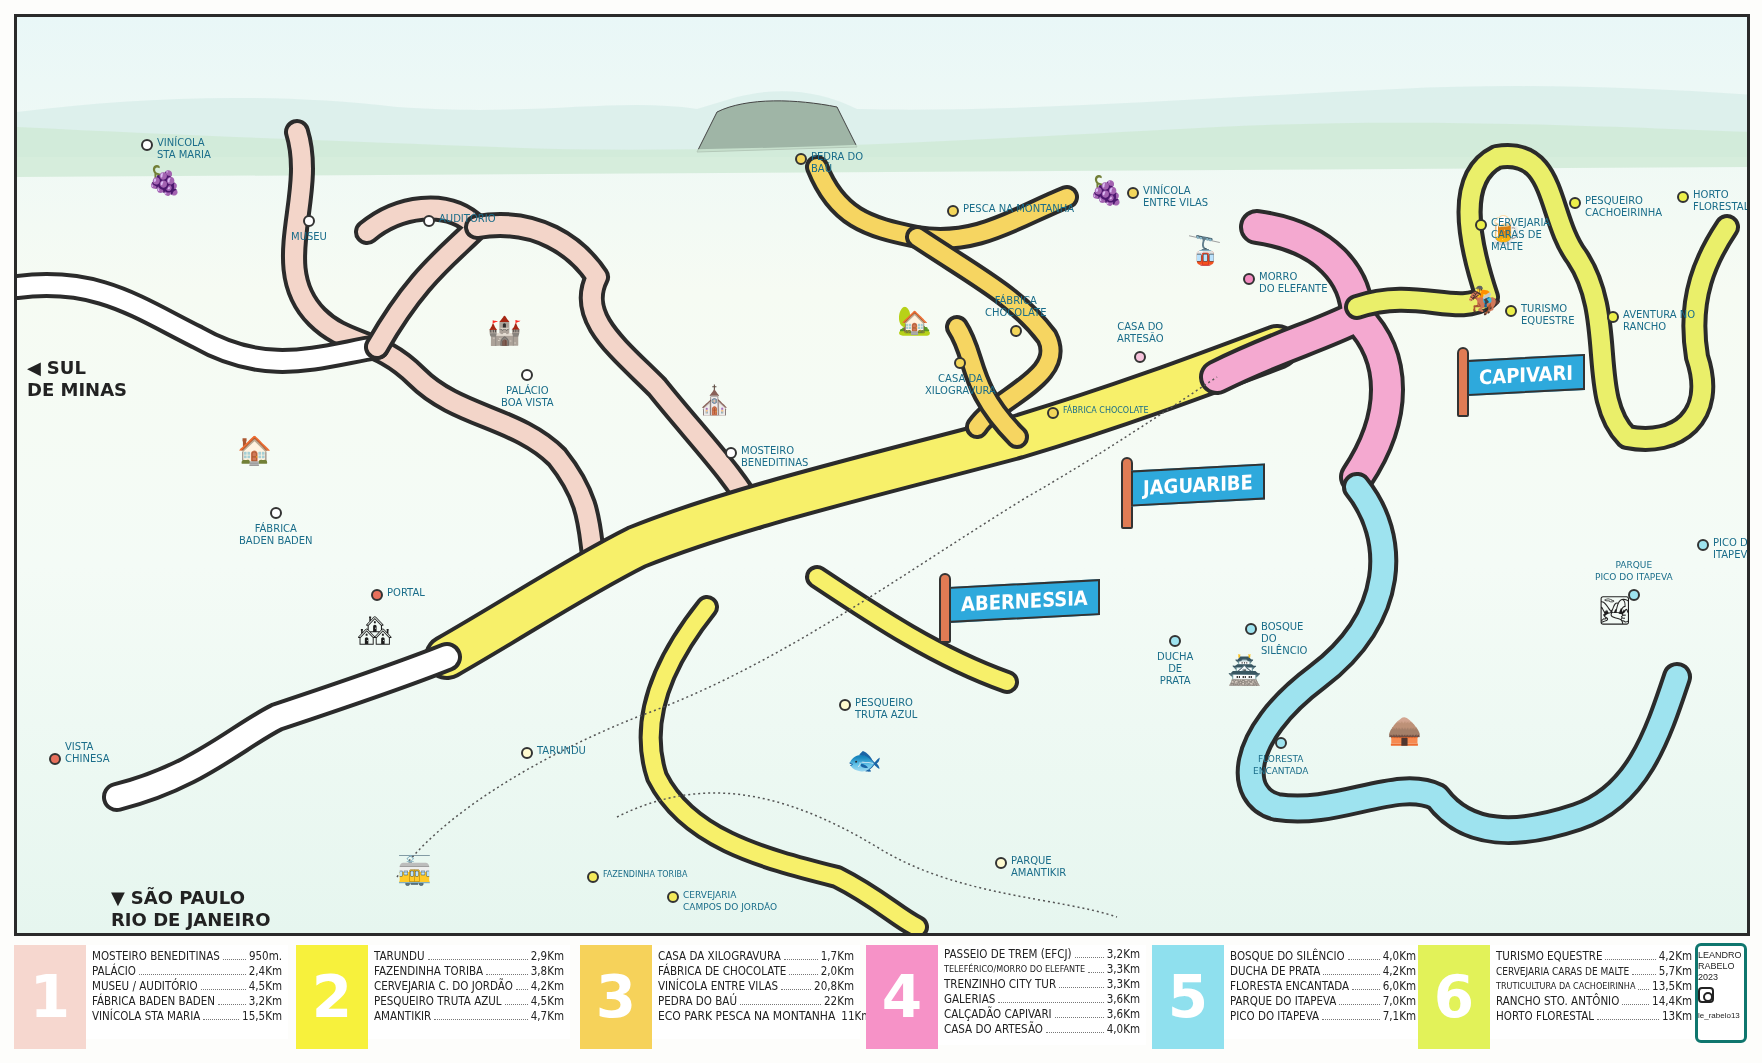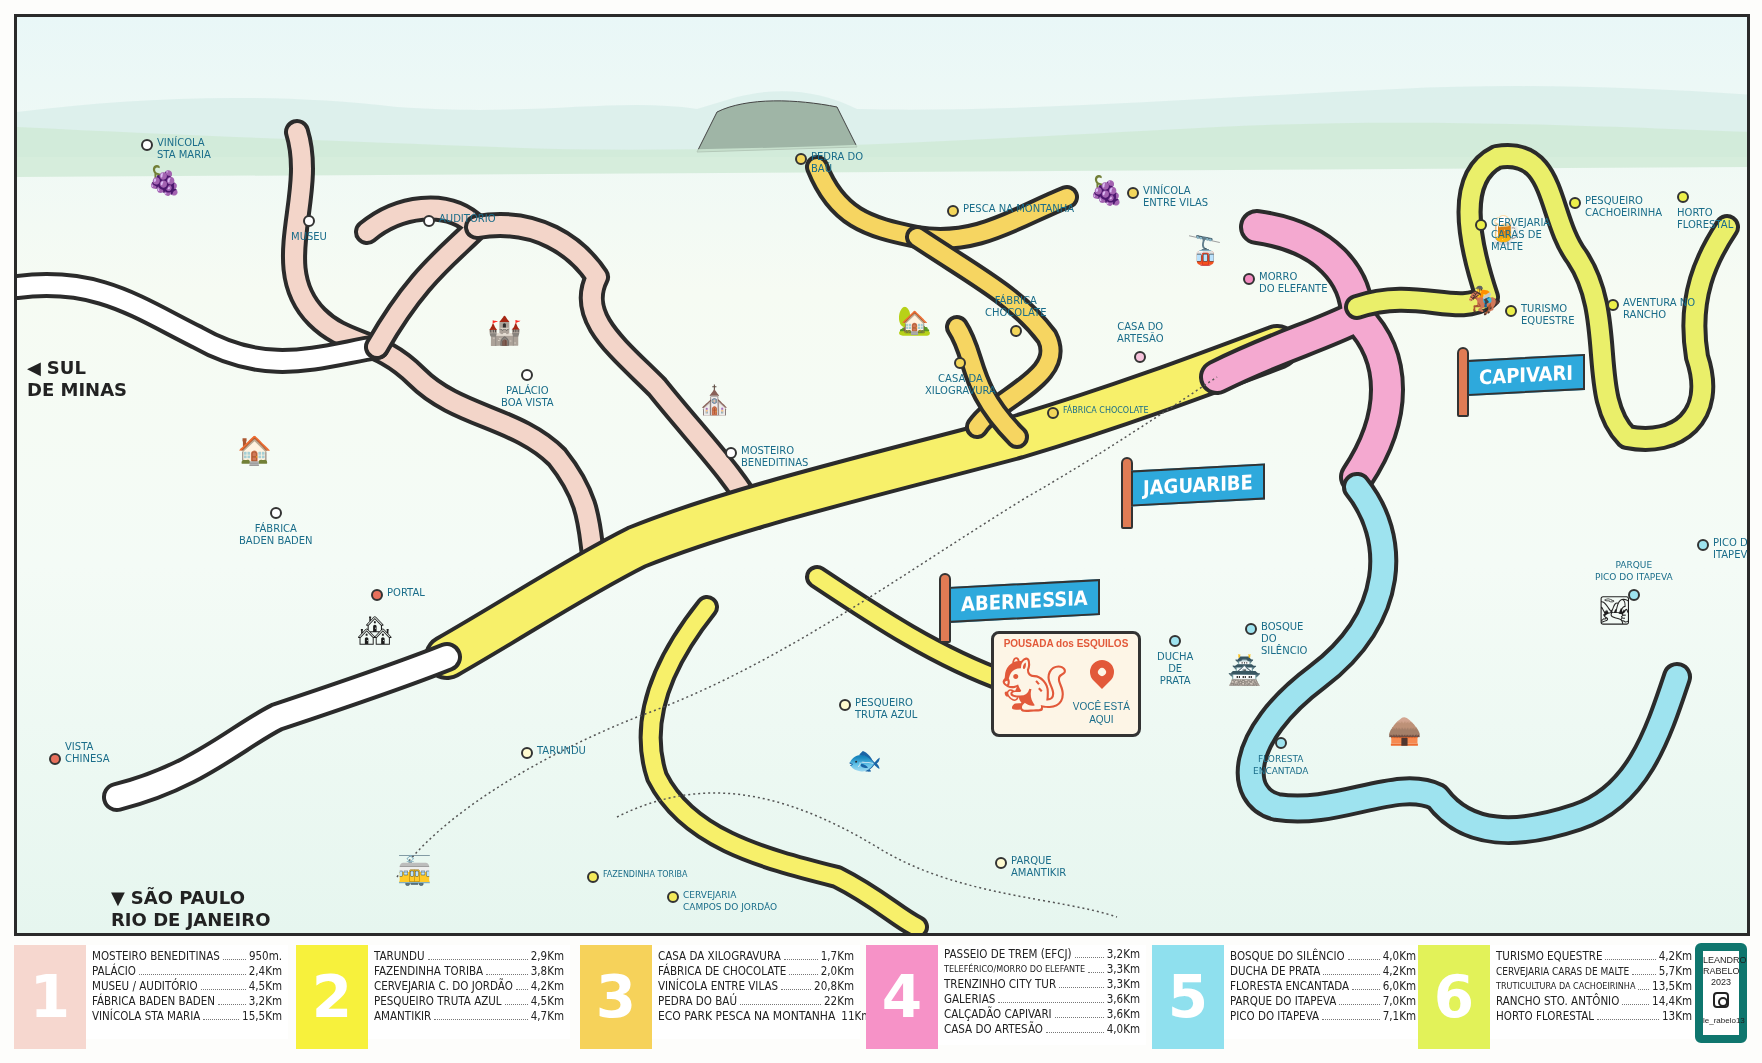--- a/index.html
+++ b/index.html
@@ -42,21 +42,21 @@
 
   #legend { position: absolute; left: 14px; top: 945px; width: 1736px; height: 110px; }
   .lg { position: absolute; top: 0; height: 104px; }
   .lg .num { position: absolute; left: 0; top: 0; width: 60px; height: 104px; font-family: "DejaVu Sans", sans-serif; font-weight: bold; font-size: 58px; color: #fff; text-align: center; line-height: 104px; }
   .lg .list { position: absolute; left: 72px; top: 0; right: 0; height: 94px; background: #fff; padding: 4px 6px; }
   .lg .row { display: flex; font-family: "DejaVu Sans Condensed", "DejaVu Sans", sans-serif; font-size: 11.5px; line-height: 15px; color: #222; text-transform: uppercase; white-space: nowrap; }
   .lg .row .n { flex: 0 0 auto; }
   .lg .row .dots { flex: 1 1 auto; border-bottom: 1px dotted #777; margin: 0 3px 4px; }
   .lg .row .d { flex: 0 0 auto; text-transform: none; }
 
-  .credit { position: absolute; left: 1695px; top: 943px; width: 52px; height: 100px; border: 8px solid #0f766e; border-radius: 6px; background: #fff; text-align: center; font-size: 9px; line-height: 11px; padding-top: 4px; }
+  .credit { position: absolute; left: 1695px; top: 943px; width: 52px; height: 100px; border: 3px solid #0f766e; border-radius: 6px; background: #fff; text-align: left; font-size: 9px; line-height: 11px; padding-top: 4px; }
   .credit .ig { display: inline-block; width: 16px; height: 16px; border: 2px solid #222; border-radius: 4px; margin: 4px 0; position: relative; }
   .credit .ig::after { content: ""; position: absolute; left: 3px; top: 3px; width: 6px; height: 6px; border: 2px solid #222; border-radius: 50%; }
 </style>
 </head>
 <body>
 
 <div id="map">
   <svg class="base" width="1736" height="922" viewBox="0 0 1736 922">
 
     <path d="M0 95 C120 80 250 75 380 90 C520 100 600 80 680 92 L720 80 C760 70 800 72 840 92 C1000 96 1200 80 1380 72 C1500 66 1620 70 1736 78 L1736 140 L0 140 Z" fill="#d8eeea" opacity="0.8"></path>
@@ -125,27 +125,20 @@
   </div>
   <div class="sign" style="left:1104px; top:440px;">
     <div class="post" style="left:0; top:0; height:72px;"></div>
     <div class="flag" style="left:10px; top:10px;">JAGUARIBE</div>
   </div>
   <div class="sign" style="left:922px; top:556px;">
     <div class="post" style="left:0; top:0; height:70px;"></div>
     <div class="flag" style="left:10px; top:10px;">ABERNESSIA</div>
   </div>
 
-  <div class="here" style="left:974px; top:614px;">
-    <div class="brand">POUSADA dos ESQUILOS</div>
-    <div class="squirrel">🐿</div>
-    <div class="pin"></div>
-    <div class="txt">VOCÊ ESTÁ
-AQUI</div>
-  </div>
 
   <div class="illus" style="left:130px; top:150px;">🍇</div>
   <div class="illus" style="left:1072px; top:160px;">🍇</div>
   <div class="illus" style="left:1470px; top:200px;">🍺</div>
   <div class="illus" style="left:1450px; top:270px;">🏇</div>
   <div class="illus" style="left:470px; top:300px;">🏰</div>
   <div class="illus" style="left:680px; top:370px;">⛪</div>
   <div class="illus" style="left:220px; top:420px;">🏠</div>
   <div class="illus" style="left:340px; top:600px;">🏘</div>
   <div class="illus" style="left:380px; top:840px;">🚋</div>
@@ -235,31 +228,31 @@
       <span class="dot" style="background:#ecef4a"></span>
       <span class="lbl">CERVEJARIA
 CARAS DE
 MALTE</span>
     </div>
   <div class="poi" style="left:1552px; top:178px;">
       <span class="dot" style="background:#ecef4a"></span>
       <span class="lbl">PESQUEIRO
 CACHOEIRINHA</span>
     </div>
-  <div class="poi" style="left:1660px; top:172px;flex-direction:column;">
+  <div class="poi" style="left:1660px; top:172px;">
       <span class="dot" style="background:#ecef4a"></span>
       <span class="lbl">HORTO
 FLORESTAL</span>
     </div>
   <div class="poi" style="left:1488px; top:286px;">
       <span class="dot" style="background:#ecef4a"></span>
       <span class="lbl">TURISMO
 EQUESTRE</span>
     </div>
-  <div class="poi" style="left:1590px; top:280px;">
+  <div class="poi" style="left:1590px; top:292px;">
       <span class="dot" style="background:#ecef4a"></span>
       <span class="lbl">AVENTURA NO
 RANCHO</span>
     </div>
   <div class="poi" style="left:504px; top:728px;">
       <span class="dot" style="background:#fffbd0"></span>
       <span class="lbl">TARUNDU</span>
     </div>
   <div class="poi" style="left:570px; top:852px;">
       <span class="dot" style="background:#f3ea5a"></span>

